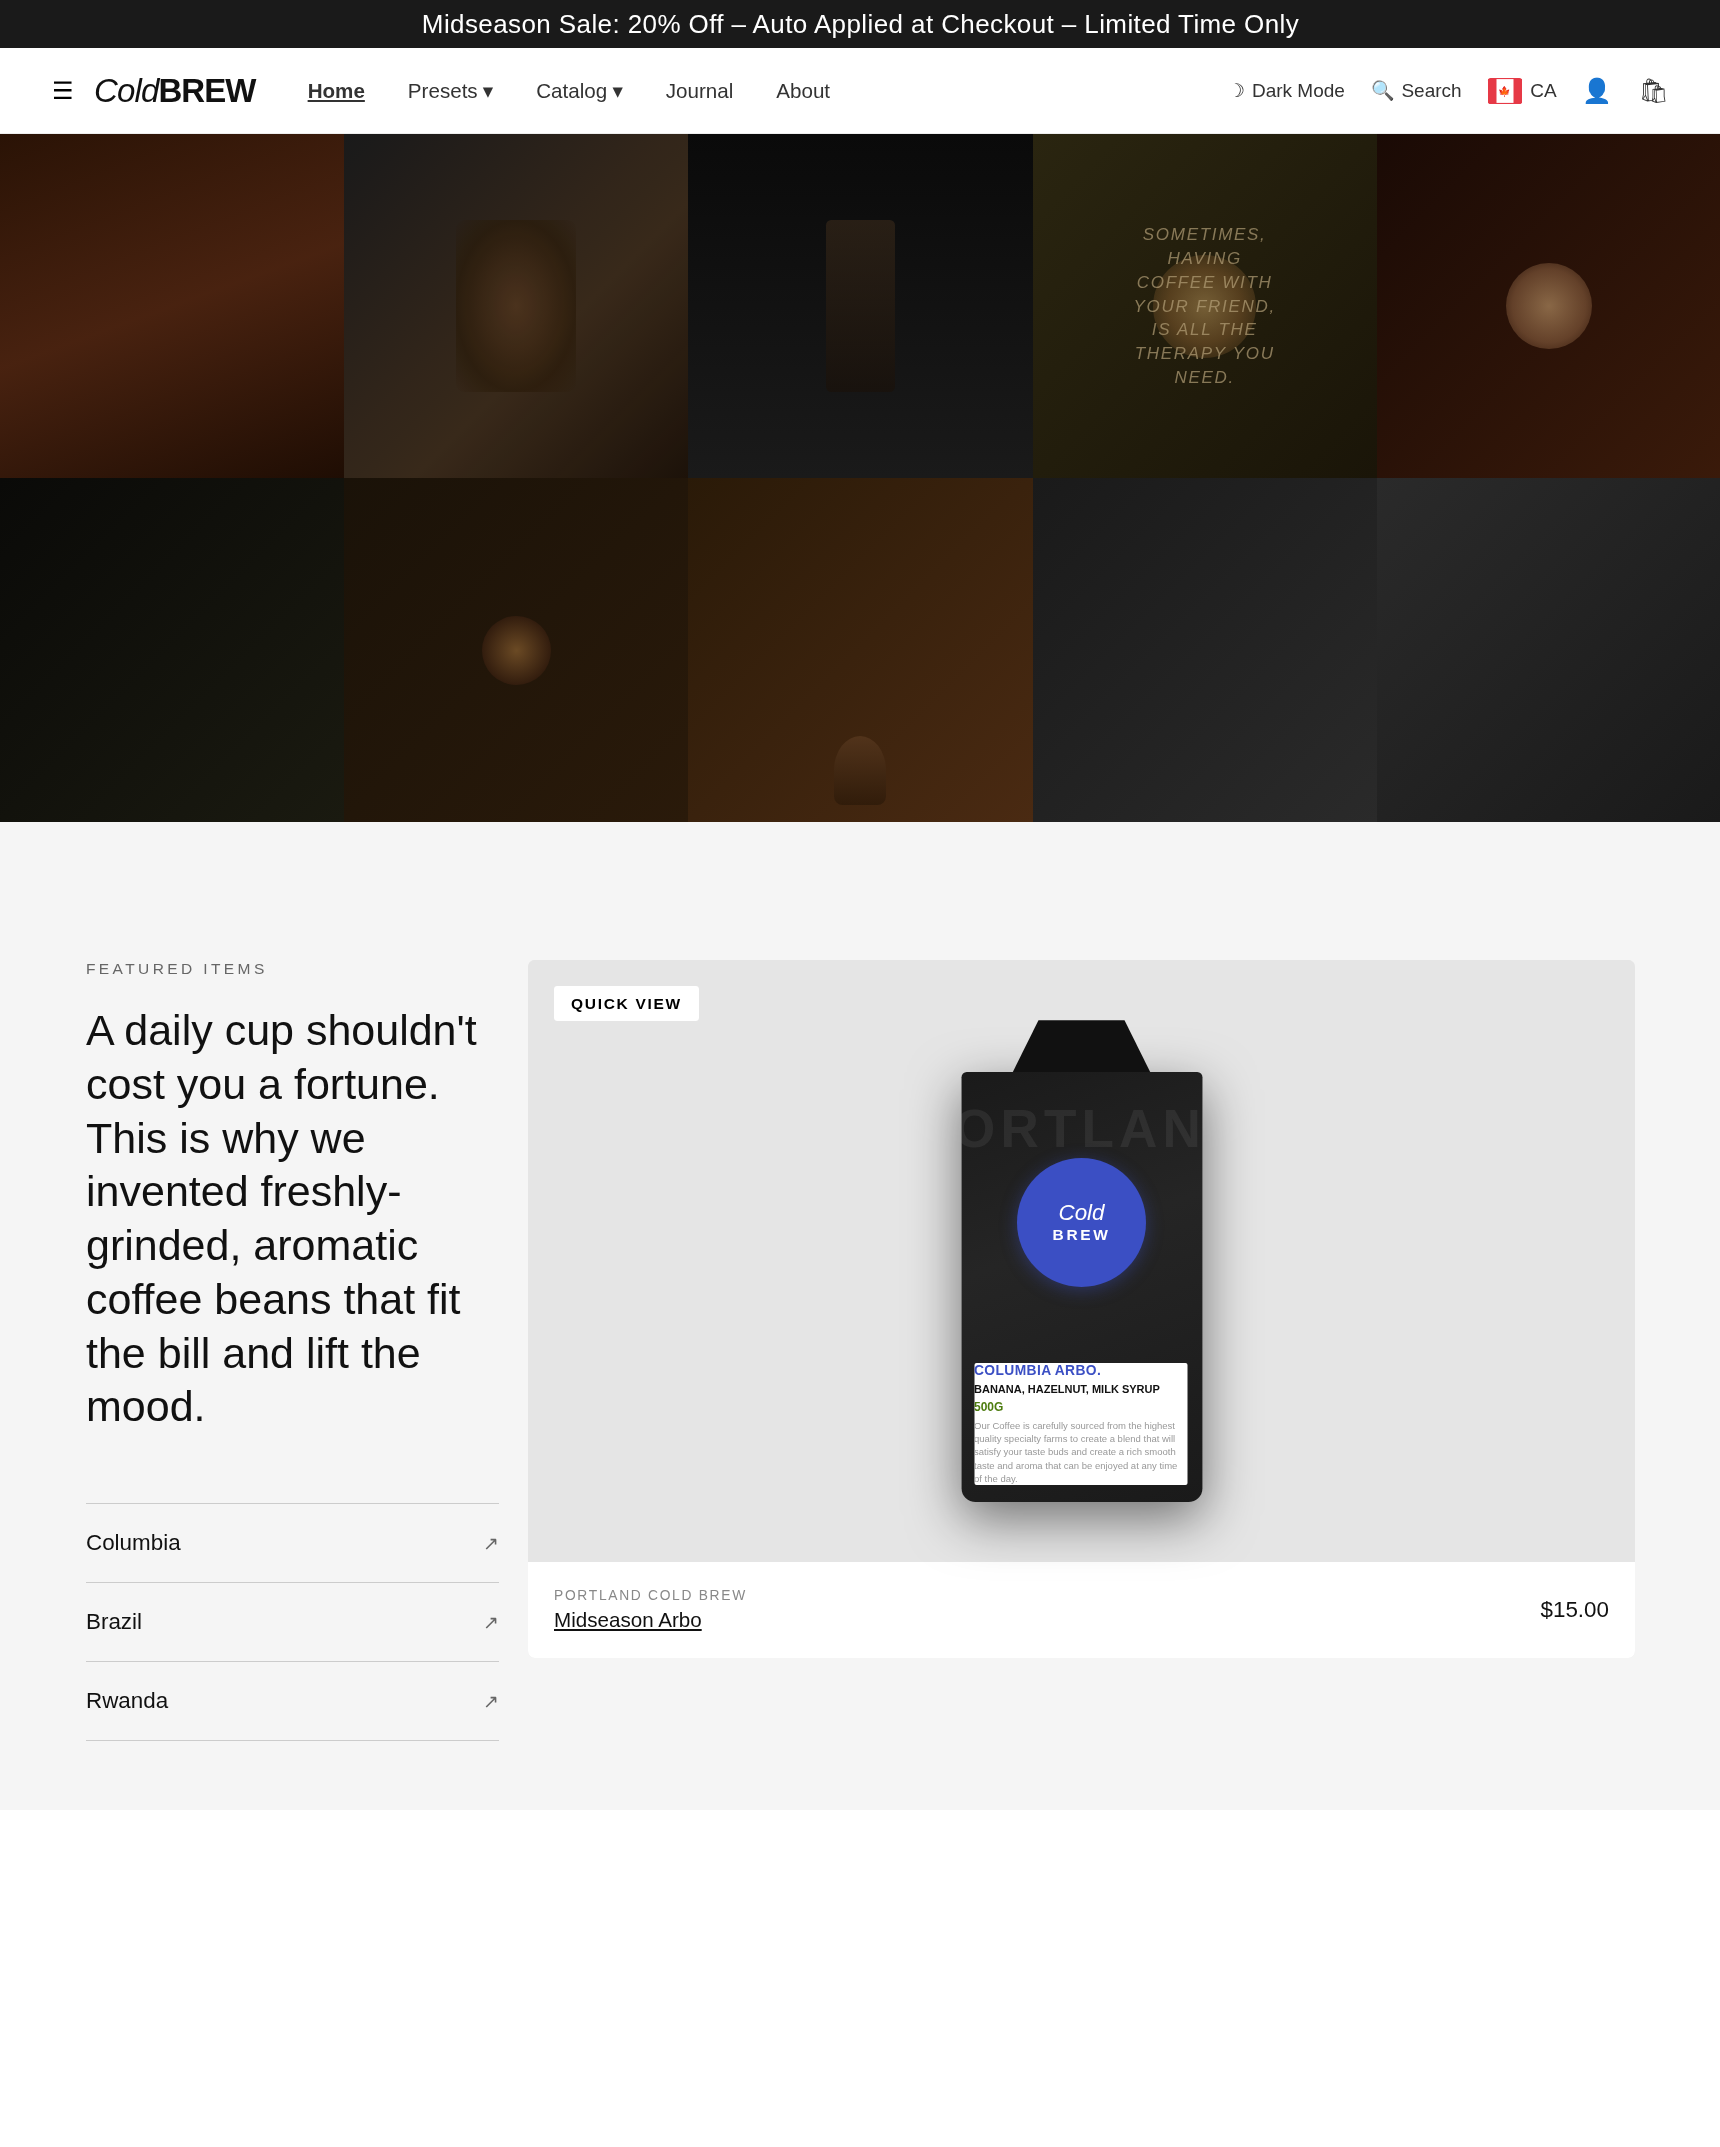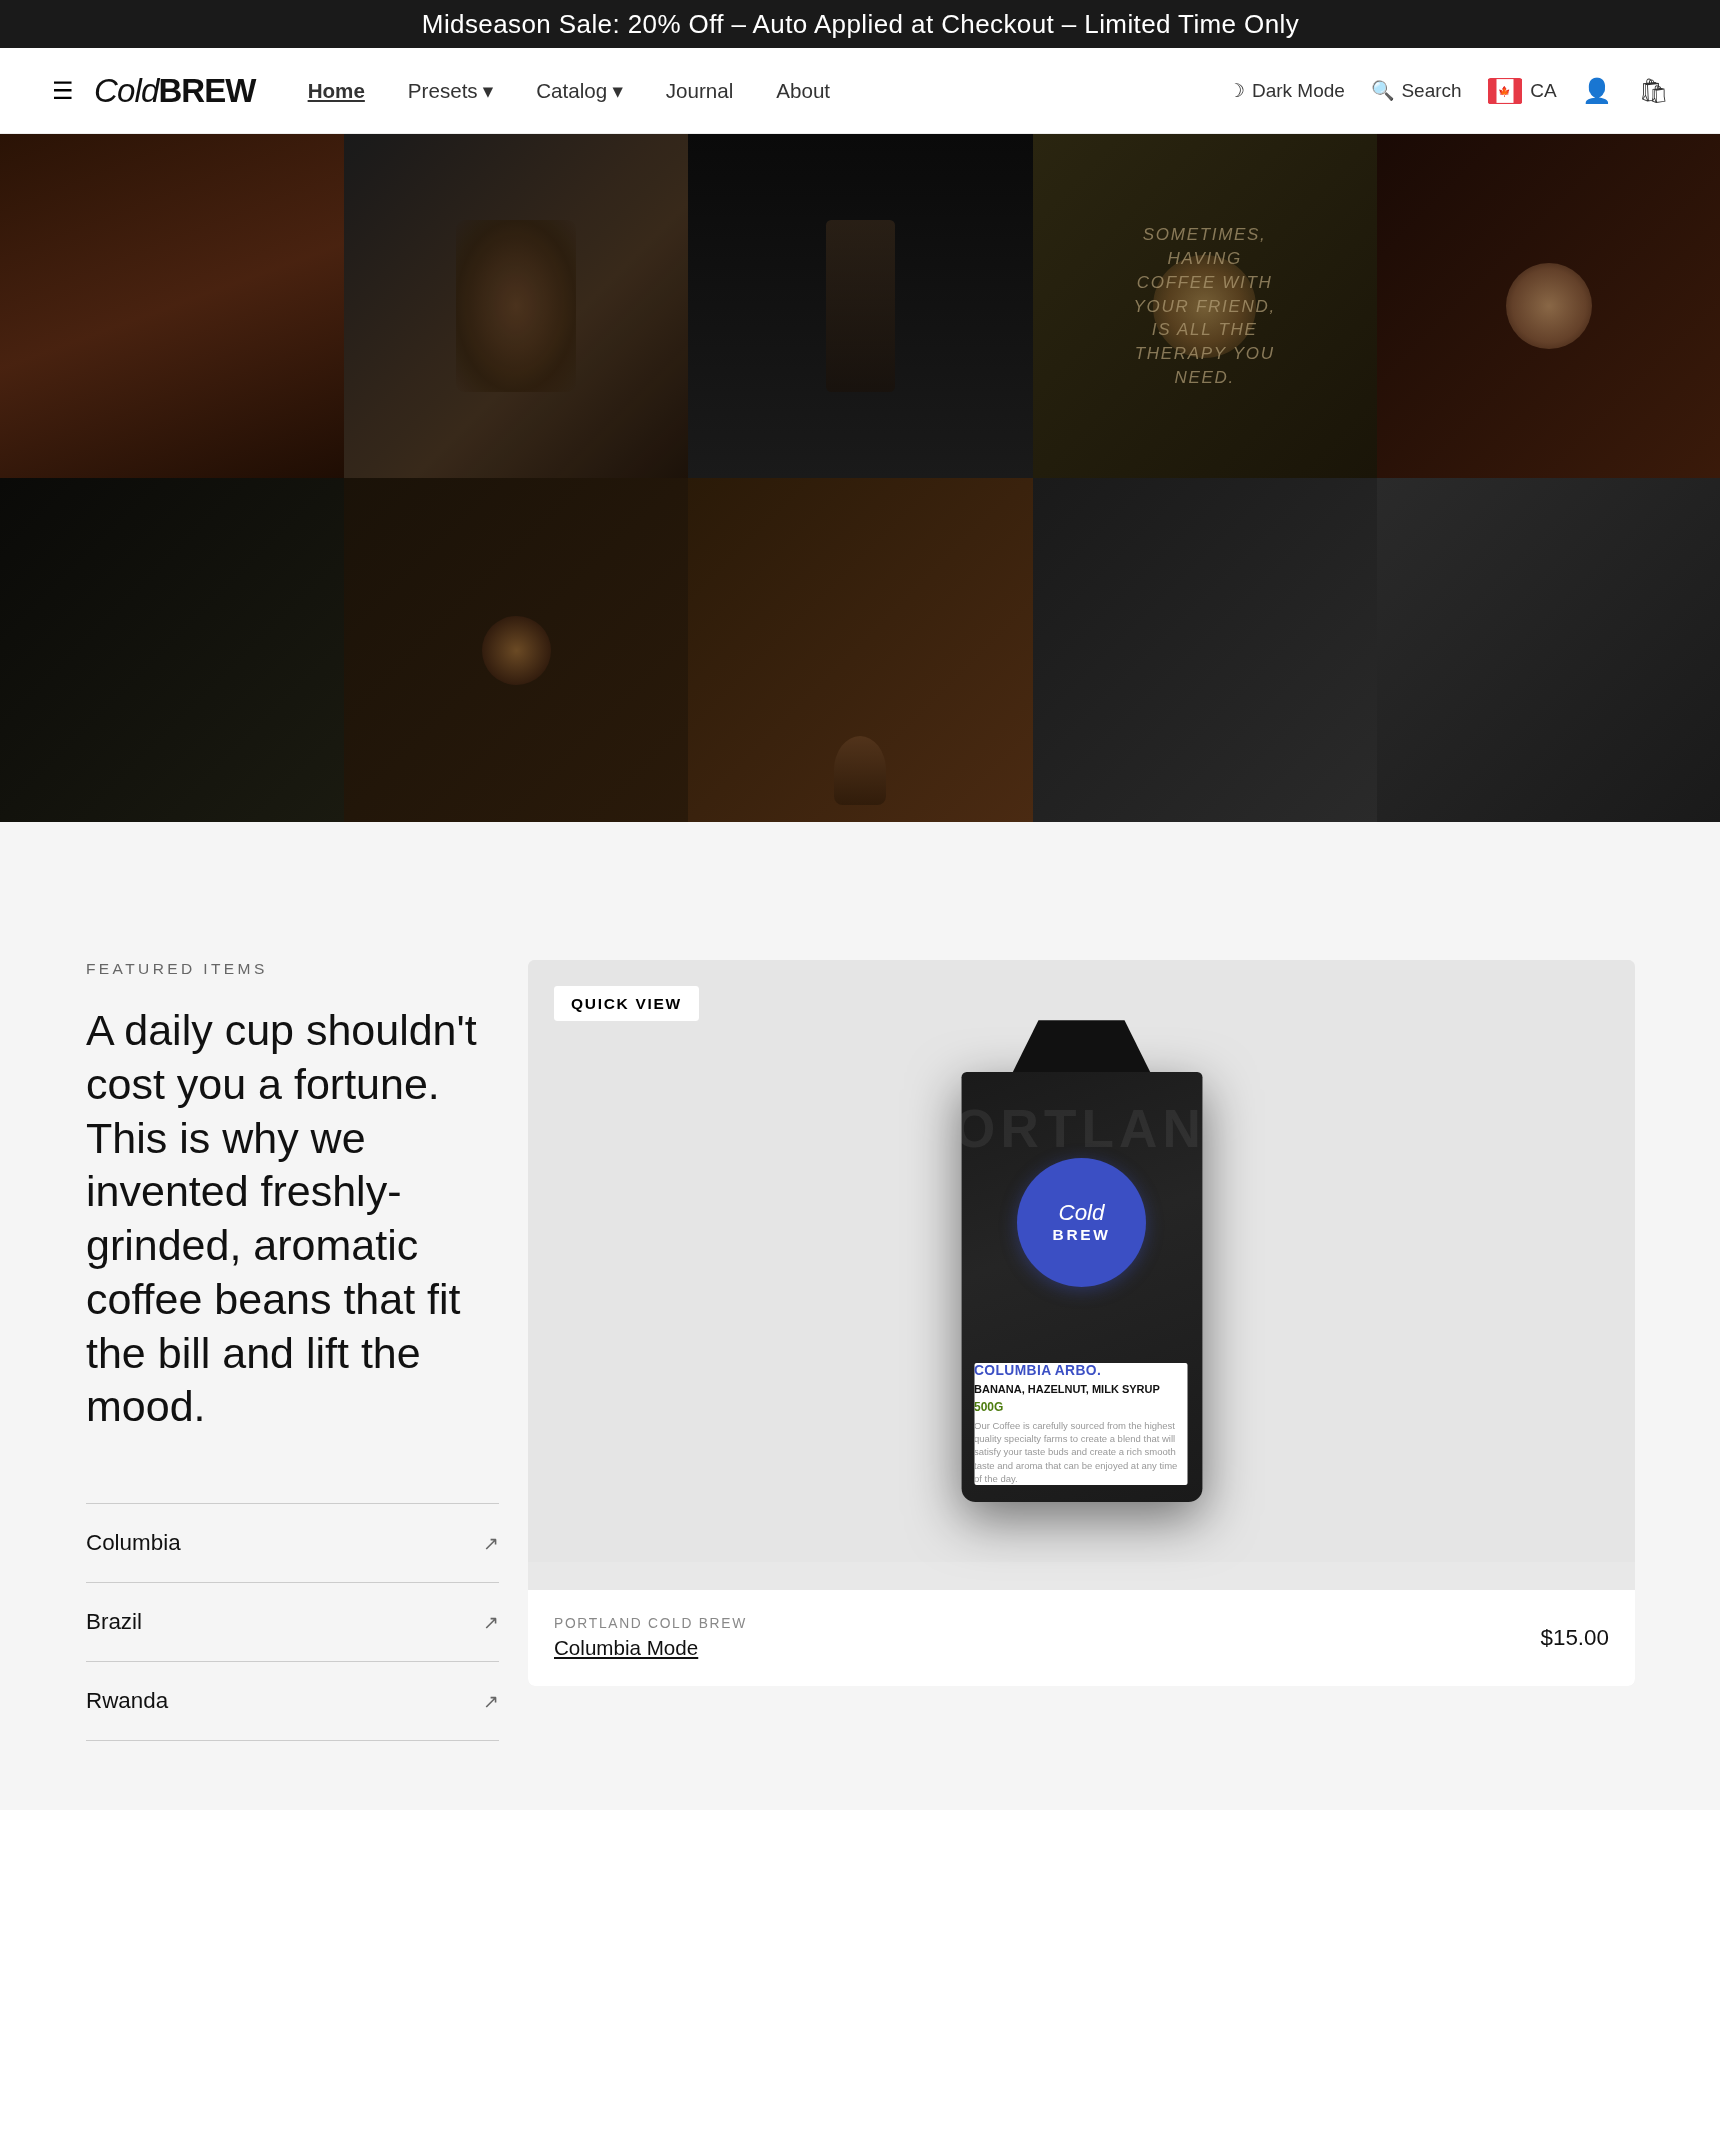--- a/index.html
+++ b/index.html
@@ -264,21 +264,20 @@
       justify-content: center;
       background: #e5e5e5;
       position: relative;
     }
     .product-card-footer {
       background: #fff;
       padding: 26px 26px;
       display: flex;
       align-items: center;
       justify-content: space-between;
-      margin-top: 28px;
     }
     .product-name-label {
       font-size: 13.8px;
       color: #888;
       text-transform: uppercase;
       letter-spacing: 1.7px;
       margin-bottom: 5.2px;
     }
     .product-name {
       font-size: 20.6px;
@@ -442,20 +441,20 @@
             </div>
           </div>
 
           <div style="position:absolute;top:0;left:50%;transform:translateX(-50%);width:172px;height:52px;background:#111;clip-path:polygon(10% 100%, 25% 0%, 75% 0%, 90% 100%);border-radius:3.4px 3.4px 0 0;"></div>
         </div>
       </div>
 
       <div class="product-card-footer">
         <div>
           <div class="product-name-label">PORTLAND COLD BREW</div>
-          <div class="product-name">Columbia Mode</div>
+          <div class="product-name">Midseason Arbo</div>
         </div>
         <div class="product-price">$15.00</div>
       </div>
     </div>
   </div>
 </section>
 
 
 </body></html>

